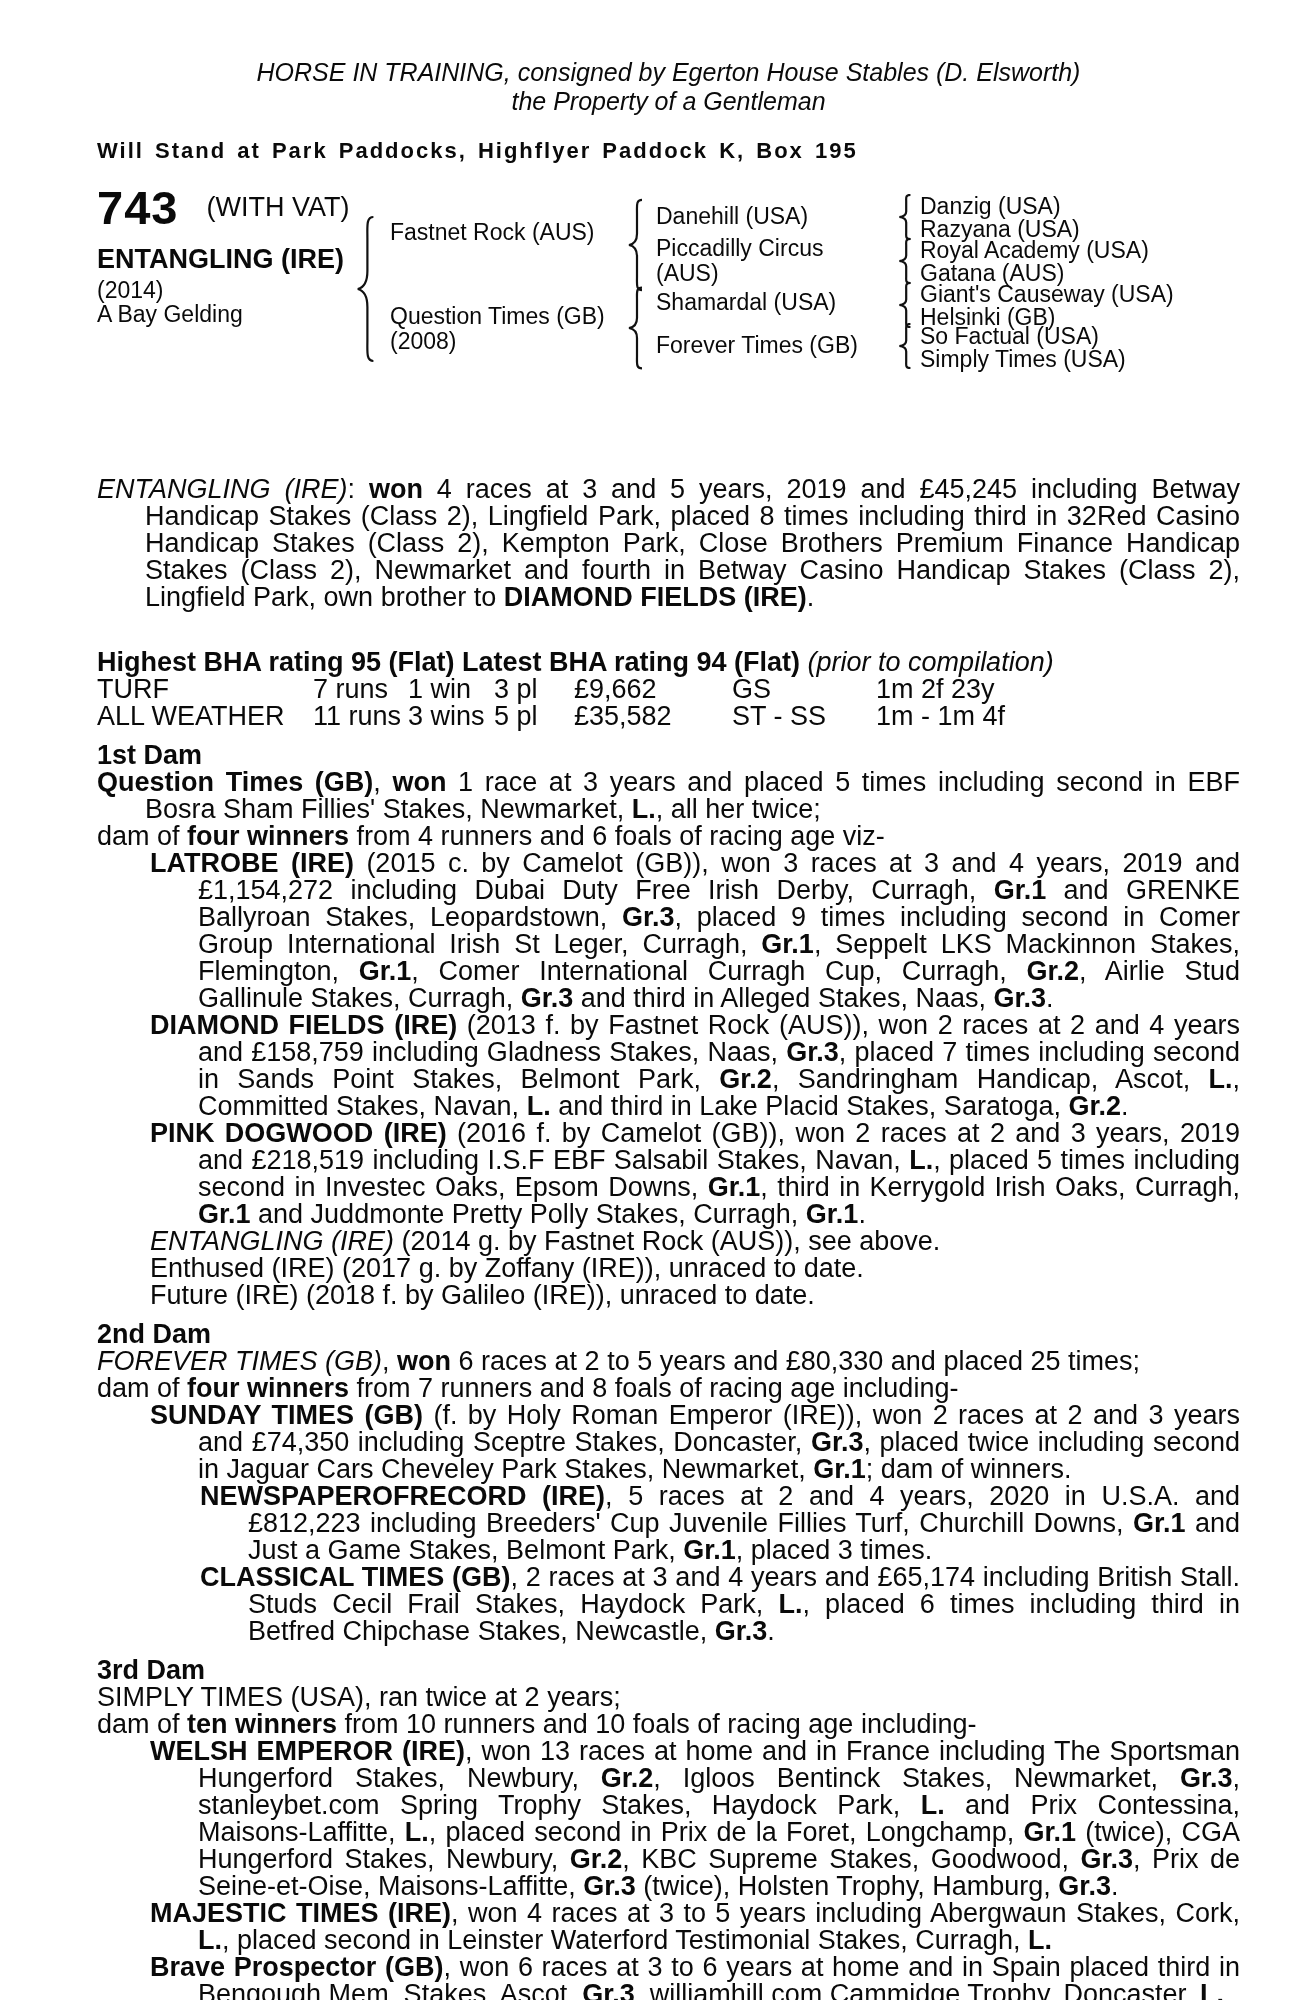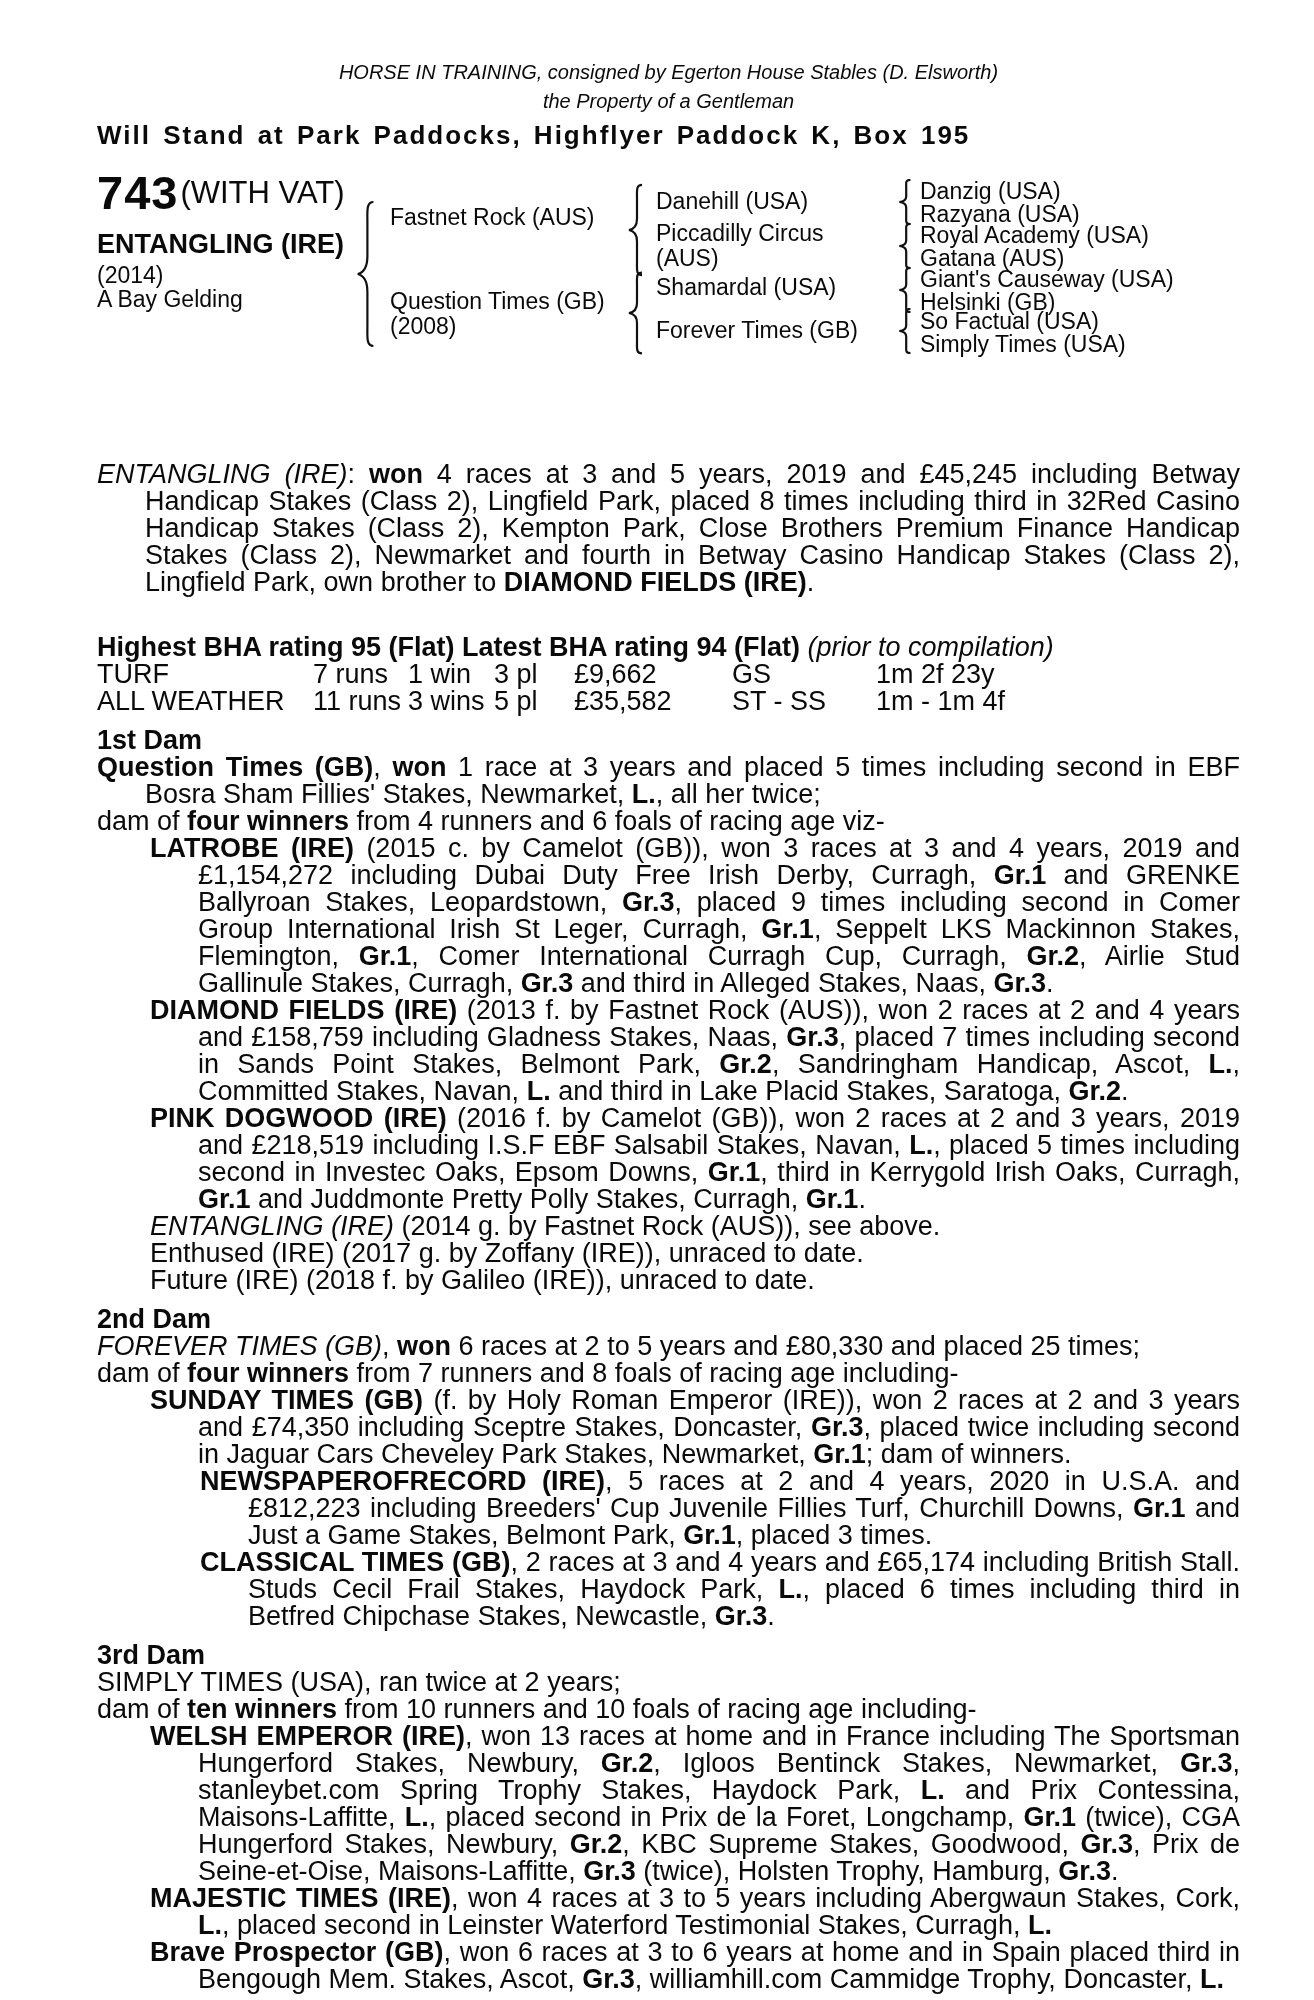--- a/index.html
+++ b/index.html
@@ -4,28 +4,28 @@
 <style>
   html,body{margin:0;padding:0;background:#ffffff;}
   body{
     width:1314px;height:2000px;
     font-family:"Liberation Sans","DejaVu Sans",sans-serif;
     color:#0a0a0a;
     -webkit-font-smoothing:antialiased;
   }
   .sheet{padding:58px 74px 0 97px;}
   
-  .hdr-line{font-style:italic;font-size:20px;line-height:29px;text-align:center;}
-  .stand-line{font-weight:bold;font-size:26px;line-height:31px;letter-spacing:2px;word-spacing:3px;margin-top:4px;}
+  .hdr-line{font-style:italic;font-size:25px;line-height:29px;text-align:center;}
+  .stand-line{font-weight:bold;font-size:22px;line-height:31px;letter-spacing:2px;word-spacing:3px;margin-top:19px;}
   
   .pedigree{position:relative;height:196px;margin-top:26px;font-size:23px;}
   .ped-abs{position:absolute;white-space:nowrap;line-height:25px;}
   .lot-row{top:2px;left:0;}
   .lot-num{font-size:47px;font-weight:bold;letter-spacing:1px;vertical-align:middle;}
-  .lot-vat{font-size:31px;margin-left:2px;vertical-align:middle;}
+  .lot-vat{font-size:27px;margin-left:28px;vertical-align:middle;}
   .horse-name{top:55px;left:0;font-weight:bold;font-size:27px;}
   .horse-year{top:86px;left:0;}
   .horse-desc{top:110px;left:0;}
   .sire{top:28px;left:293px;}
   .damblk{top:112px;left:293px;line-height:25px;}
   .g2-0{top:12px;left:559px;}
   .g2-1{top:44px;left:559px;white-space:normal;width:200px;line-height:25px;}
   .g2-2{top:98px;left:559px;}
   .g2-3{top:141px;left:559px;}
   .pair{line-height:23px;left:823px;}

